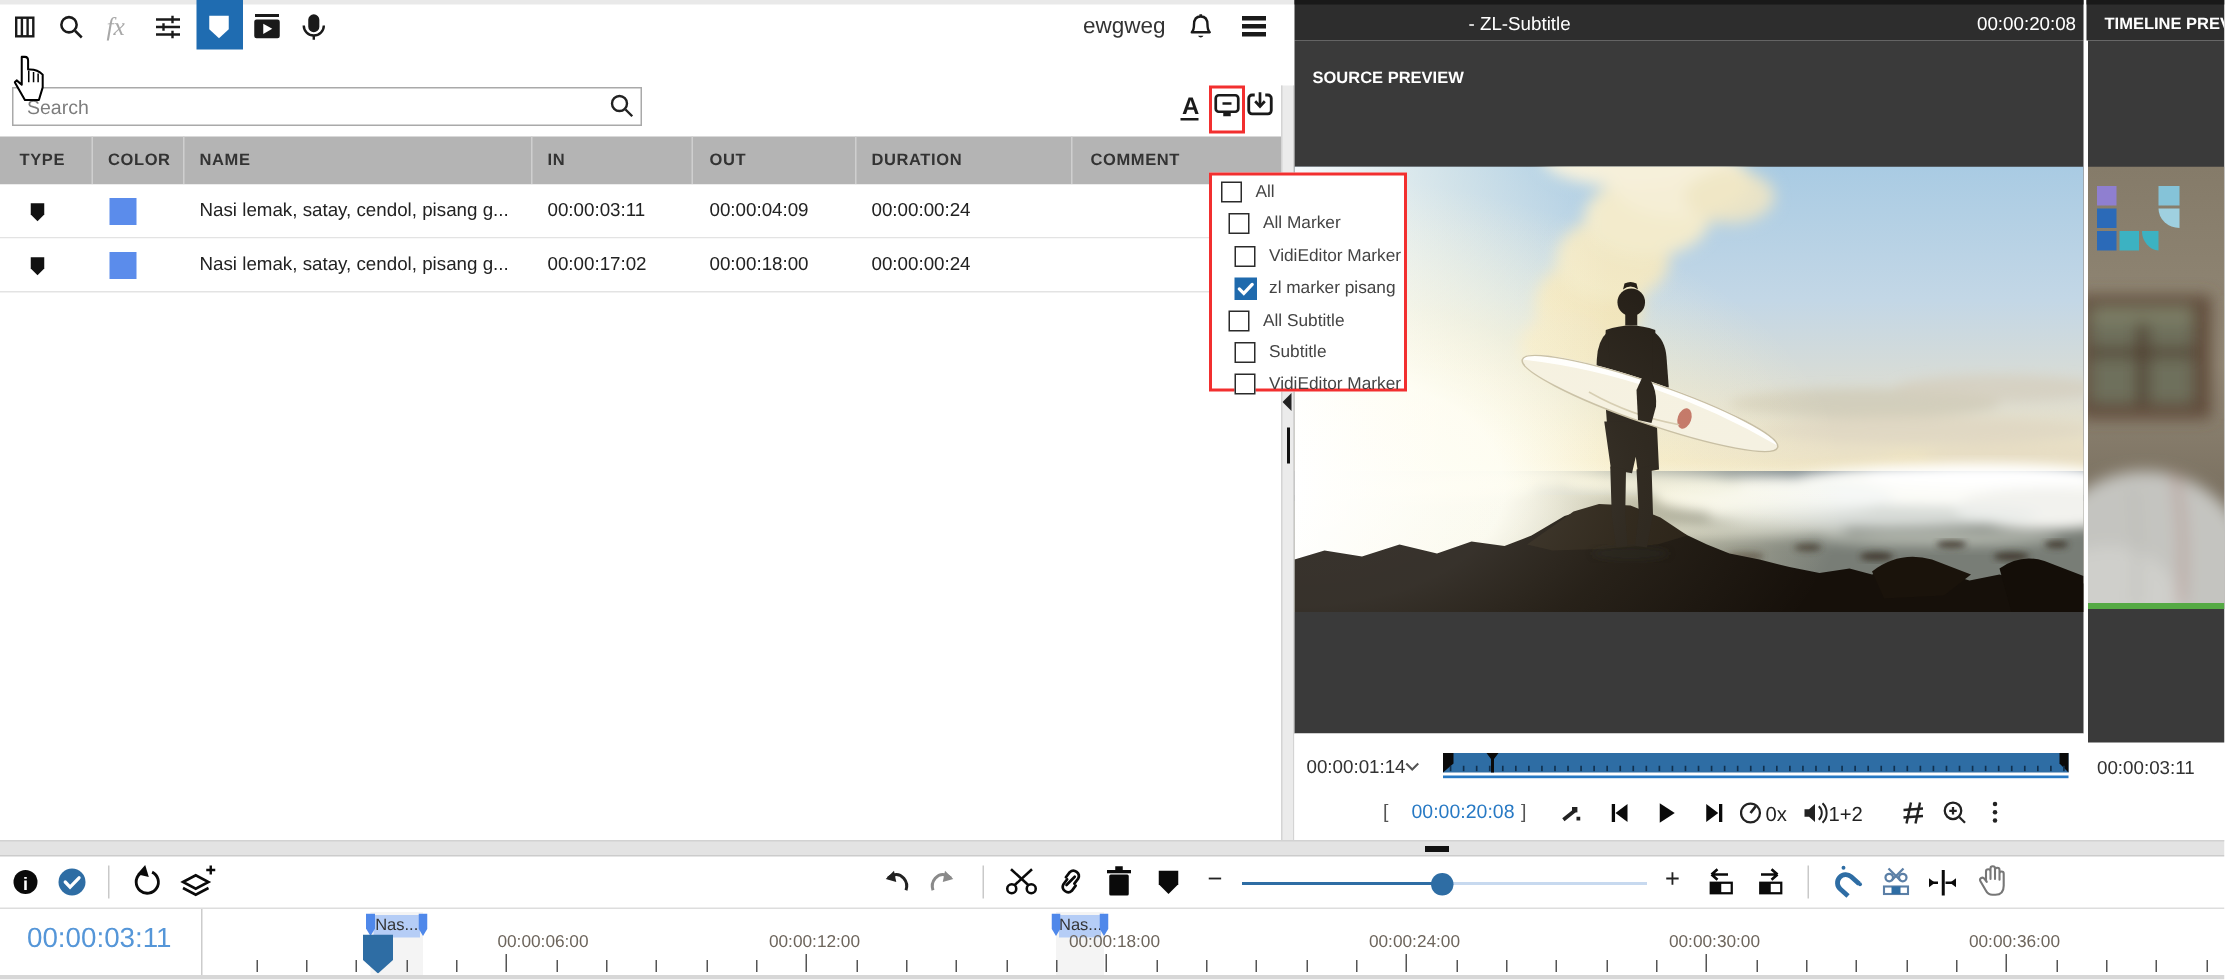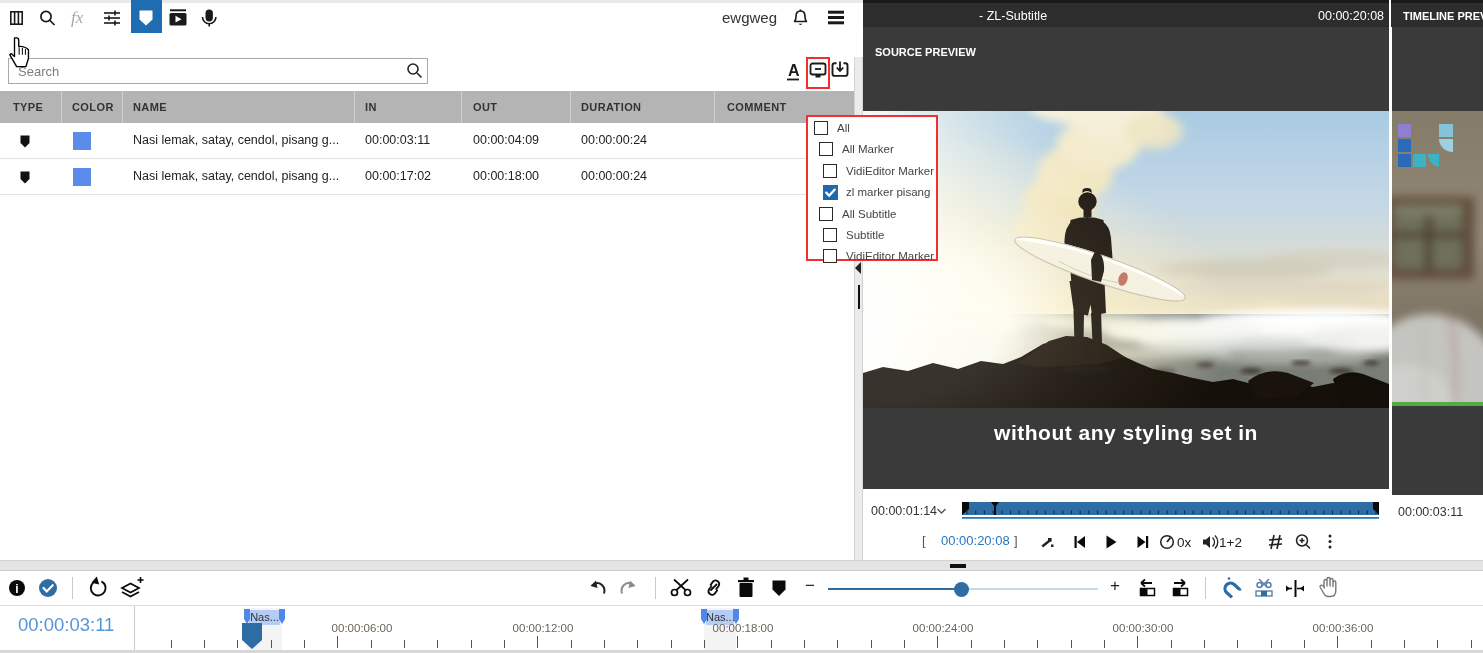--- a/index.html
+++ b/index.html
@@ -316,21 +316,20 @@
 <g transform="rotate(19 237 158)">
  <ellipse cx="237" cy="158" rx="90" ry="13.5" fill="#f5f1e2"></ellipse>
  <path d="M147 158 a90 13.5 0 0 1 180 -1 q-45 -9 -90 -9 q-45 0 -90 10 Z" fill="#ffffff"></path>
  <ellipse cx="237" cy="158" rx="90" ry="13.5" fill="none" stroke="#c6bda2" stroke-width="1"></ellipse>
  <ellipse cx="262" cy="160" rx="4.5" ry="7" fill="#b04a3a" opacity="0.75"></ellipse>
  <path d="M196 164 q32 6 64 1" stroke="#d4cbb0" stroke-width="1" fill="none"></path>
 </g>
 <path d="M233 138 q9 7 8 22 l-3 11 l-9 -2 l-1 -20 Z" fill="#211b14"></path>
 <rect x="0" y="0" width="526" height="297" fill="url(#sun)" opacity="0.15"></rect>
 </svg>
-    <div id="subtitle">without any styling set in</div>
     <div id="scrubrow">
       <div id="scrubtc">00:00:01:14</div>
       <svg class="abs" style="left:73px;top:17px" width="11" height="10">
           <path d="M1.5 3 l4 4 l4 -4" fill="none" stroke="#555" stroke-width="1.4"></path>
         </svg>
       <svg class="abs" style="left:0px;top:0px" width="526" height="35" viewBox="0 0 526 35">
         <rect x="99" y="13" width="417" height="13" fill="#2e6da4"></rect>
         <rect x="99" y="28" width="417" height="1.8" fill="#2779c4"></rect>
         <path d="M99 13 h7 v7 l-7 6 Z" fill="#0a0a0a"></path>
         <path d="M516 13 h-6 v7 l6 6 Z" fill="#0a0a0a"></path>

